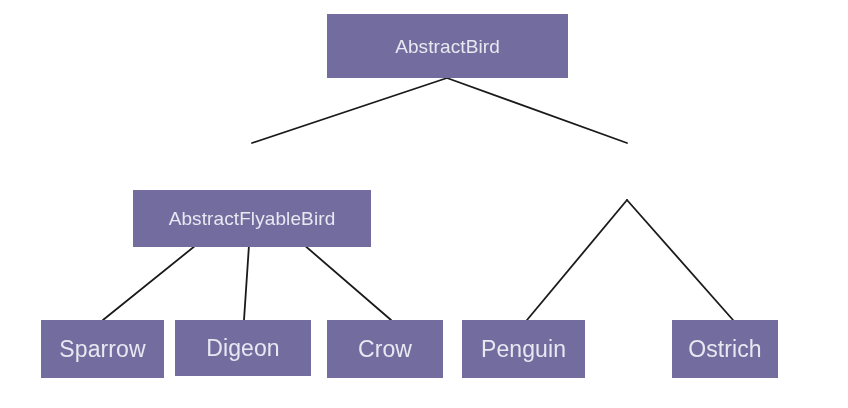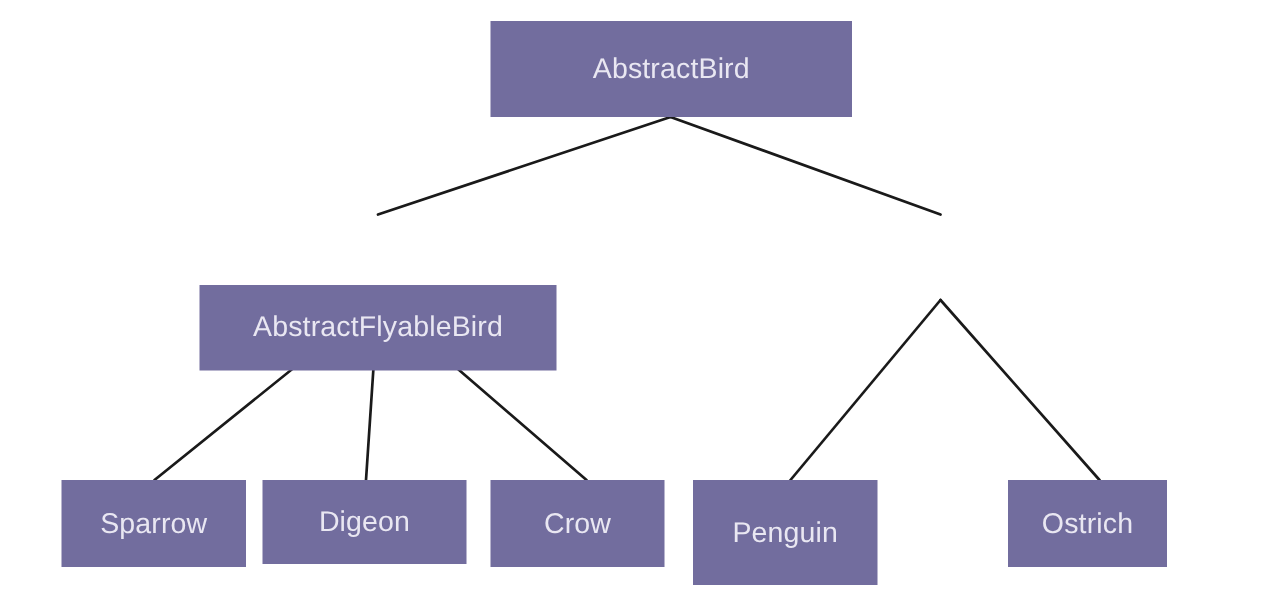--- a/index.html
+++ b/index.html
@@ -36,21 +36,21 @@
   }
   .node-label {
     color: #e9e7f2;
     font-size: 19px;
     line-height: 1;
     letter-spacing: 0.1px;
     white-space: nowrap;
     font-family: "Liberation Sans", sans-serif;
   }
   .node-leaf .node-label {
-    font-size: 19px;
+    font-size: 23px;
   }
 </style>
 </head>
 <body>
 
 <div id="diagram-canvas">
 
   <svg id="edge-layer" viewBox="0 0 848 408" width="848" height="408" xmlns="http://www.w3.org/2000/svg">
     <g stroke="#1a1a1a" stroke-width="1.8" fill="none" stroke-linecap="round">
       <line x1="447" y1="78" x2="252" y2="143"></line>
@@ -77,21 +77,21 @@
   </div>
 
   <div class="node-box node-leaf" style="left:175px; top:320px; width:136px; height:56px;">
     <span class="node-label">Digeon</span>
   </div>
 
   <div class="node-box node-leaf" style="left:327px; top:320px; width:116px; height:58px;">
     <span class="node-label">Crow</span>
   </div>
 
-  <div class="node-box node-leaf" style="left:462px; top:320px; width:123px; height:70px;">
+  <div class="node-box node-leaf" style="left:462px; top:320px; width:123px; height:58px;">
     <span class="node-label">Penguin</span>
   </div>
 
   <div class="node-box node-leaf" style="left:672px; top:320px; width:106px; height:58px;">
     <span class="node-label">Ostrich</span>
   </div>
 
 </div>
 
 </body></html>

